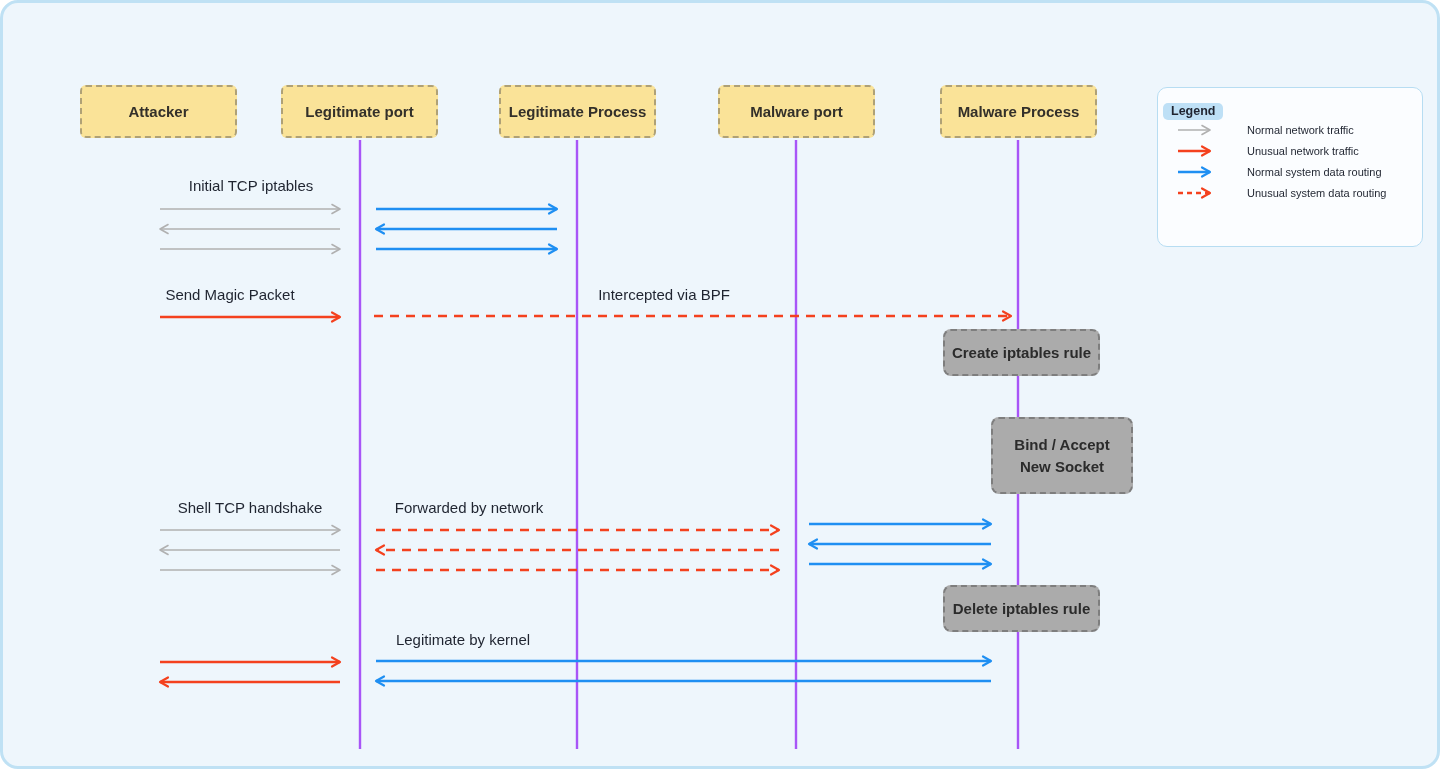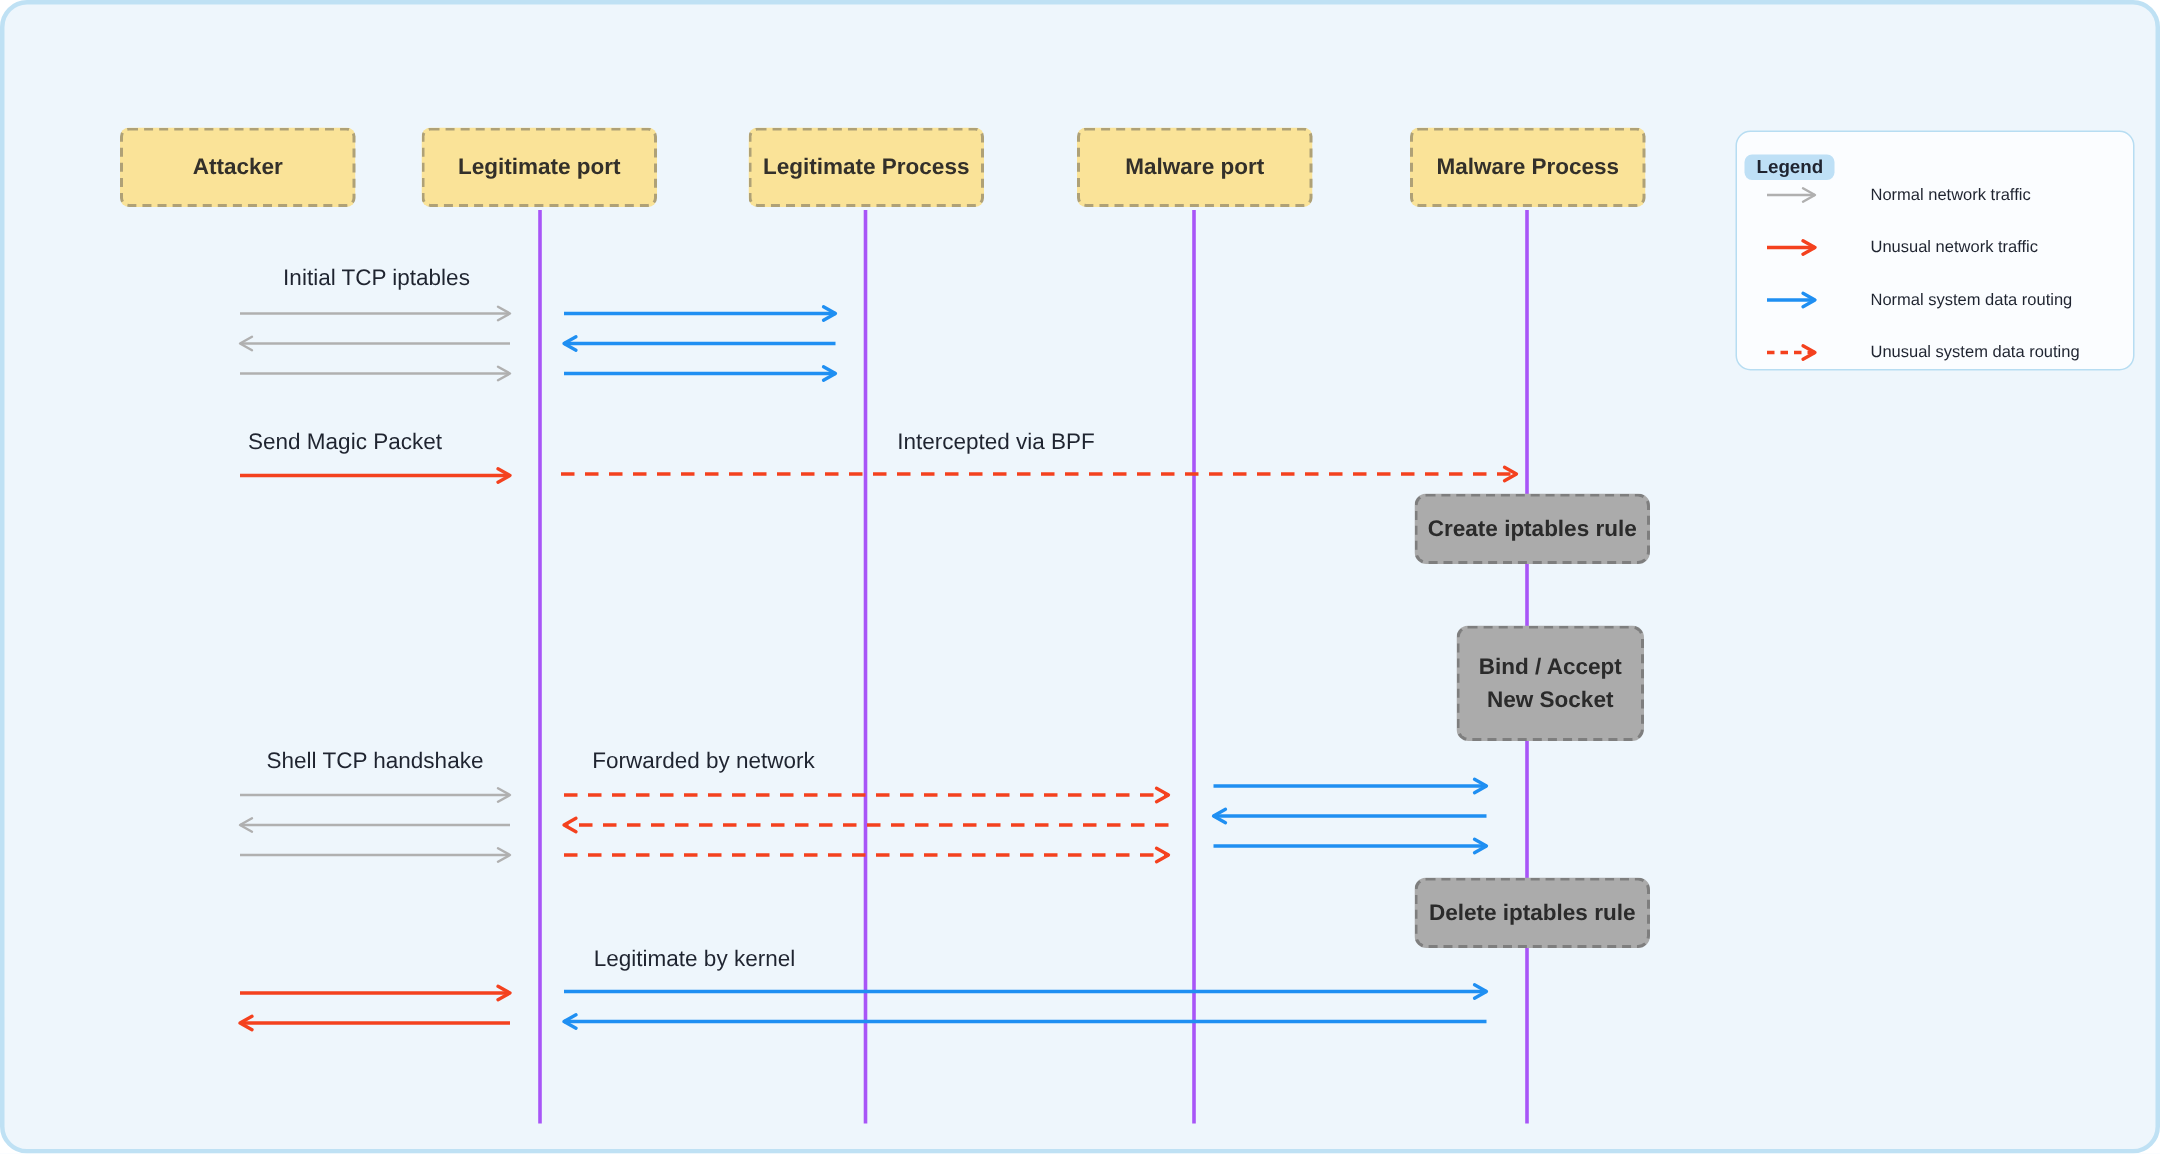--- a/index.html
+++ b/index.html
@@ -17,21 +17,21 @@
     border:2px dashed var(--action-border,#7E7E7E);border-radius:8px;
     display:flex;flex-direction:column;align-items:center;justify-content:center;
     font-weight:bold;font-size:15px;color:var(--action-text,#2B2B2B);
     text-align:center;line-height:1.45;z-index:3;}
   .legend{position:absolute;left:1154px;top:84px;width:266px;height:160px;box-sizing:border-box;
     background:var(--legend-bg,#FBFDFF);border:1.5px solid var(--legend-border,#B7DDF2);
     border-radius:10px;z-index:3;}
   .legend-badge{position:absolute;left:5px;top:-2px;background:var(--legend-badge-bg,#BEE0F6);
     border-radius:5px;padding:1px 8px 2px;font-weight:bold;font-size:12.5px;color:#1F2430;margin-top:17px;}
   .legend-rows{position:absolute;left:18px;top:35px;right:8px;display:flex;
-    flex-direction:column;gap:22px;}
+    flex-direction:column;gap:8px;}
   .legend-row{display:flex;align-items:center;height:13px;}
   .legend-row svg{width:46px;height:14px;flex:none;}
   .legend-row span{margin-left:25px;font-size:11px;color:#1F2430;white-space:nowrap;}
 </style>
 </head>
 <body style="--background: #EEF6FC; --canvas-border: #BFE1F4; --lifeline: #A855F7; --actor-fill: #FAE398; --actor-border: #AFA176; --actor-text: #33302A; --action-fill: #ABABAB; --action-border: #7E7E7E; --action-text: #2B2B2B; --label-text: #1F2430; --normal-network-arrow: #B0B0B0; --unusual-network-arrow: #F4411E; --normal-routing-arrow: #1F8FF2; --unusual-routing-arrow: #F4411E; --legend-bg: #FBFDFF; --legend-border: #B7DDF2; --legend-badge-bg: #BEE0F6;">
 
 <div class="canvas">
 
   <svg class="flow-layer" viewBox="0 0 1440 769" xmlns="http://www.w3.org/2000/svg">
@@ -83,21 +83,21 @@
   <div class="actor" style="left:937px">Malware Process</div>
 
   <div class="msg-label" style="left:248px;top:174px">Initial TCP iptables</div>
   <div class="msg-label" style="left:227px;top:283px">Send Magic Packet</div>
   <div class="msg-label" style="left:661px;top:283px">Intercepted via BPF</div>
   <div class="msg-label" style="left:247px;top:496px">Shell TCP handshake</div>
   <div class="msg-label" style="left:466px;top:496px">Forwarded by network</div>
   <div class="msg-label" style="left:460px;top:628px">Legitimate by kernel</div>
 
   <div class="action" style="left:940px;top:326px;width:157px;height:47px">Create iptables rule</div>
-  <div class="action" style="left:968px;top:414px;width:125px;height:77px">
+  <div class="action" style="left:988px;top:414px;width:142px;height:77px">
     <span>Bind / Accept</span>
     <span>New Socket</span>
   </div>
   <div class="action" style="left:940px;top:582px;width:157px;height:47px">Delete iptables rule</div>
 
   <div class="legend">
     <div class="legend-badge">Legend</div>
     <div class="legend-rows">
       <div class="legend-row">
         <svg viewBox="0 0 46 14">

